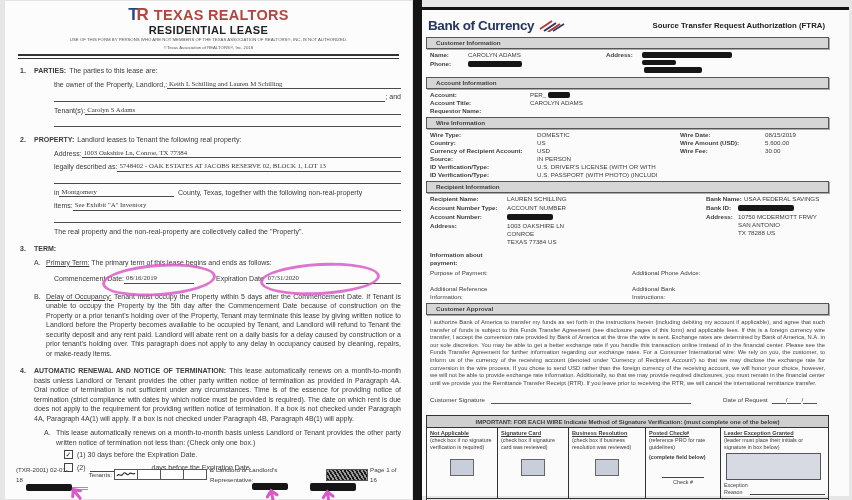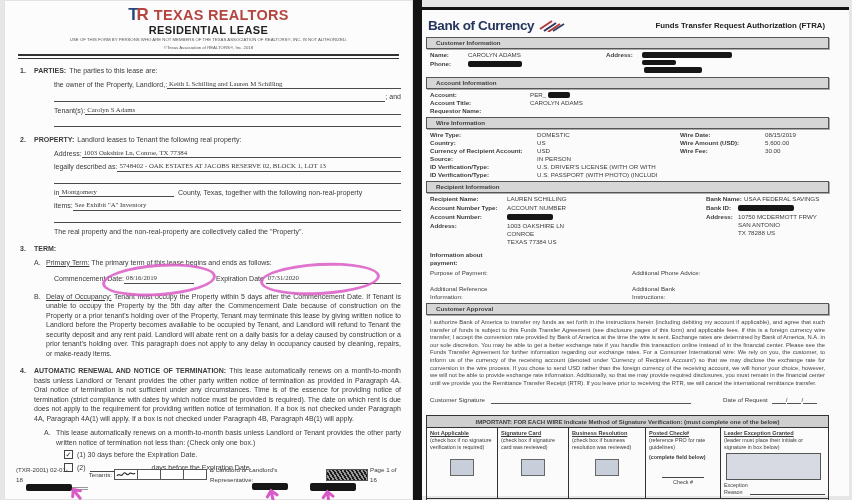--- a/index.html
+++ b/index.html
@@ -264,21 +264,21 @@
     <div class="ftra-inner">
 
       <div class="boa-head">
         <span class="boa-brand">Bank of Currency</span>
         <svg class="boa-flag" width="26" height="13" viewBox="0 0 26 13">
           <path d="M1 10 L13 2" stroke="#b03a38" stroke-width="2" fill="none"></path>
           <path d="M5 12 L17 4" stroke="#2c3a64" stroke-width="2" fill="none"></path>
           <path d="M9 13 L21 5" stroke="#b03a38" stroke-width="2" fill="none"></path>
           <path d="M14 12 L25 5" stroke="#2c3a64" stroke-width="1.6" fill="none"></path>
         </svg>
-        <span class="ftra-title">Funds Transfer Request Authorization (FTRA)</span>
+        <span class="ftra-title">Source Transfer Request Authorization (FTRA)</span>
       </div>
 
       <div class="secbar">Customer Information</div>
       <div class="cust">
         <span class="abs b" style="left:4px;top:0">Name:</span>
         <span class="abs" style="left:42px;top:0">CAROLYN ADAMS</span>
         <span class="abs b" style="left:4px;top:9px">Phone:</span>
         <span class="redact abs" style="left:42px;top:10px;width:54px;height:5.5px"></span>
         <span class="abs b" style="left:180px;top:0">Address:</span>
         <span class="redact abs" style="left:216px;top:1px;width:90px;height:5.5px"></span>

